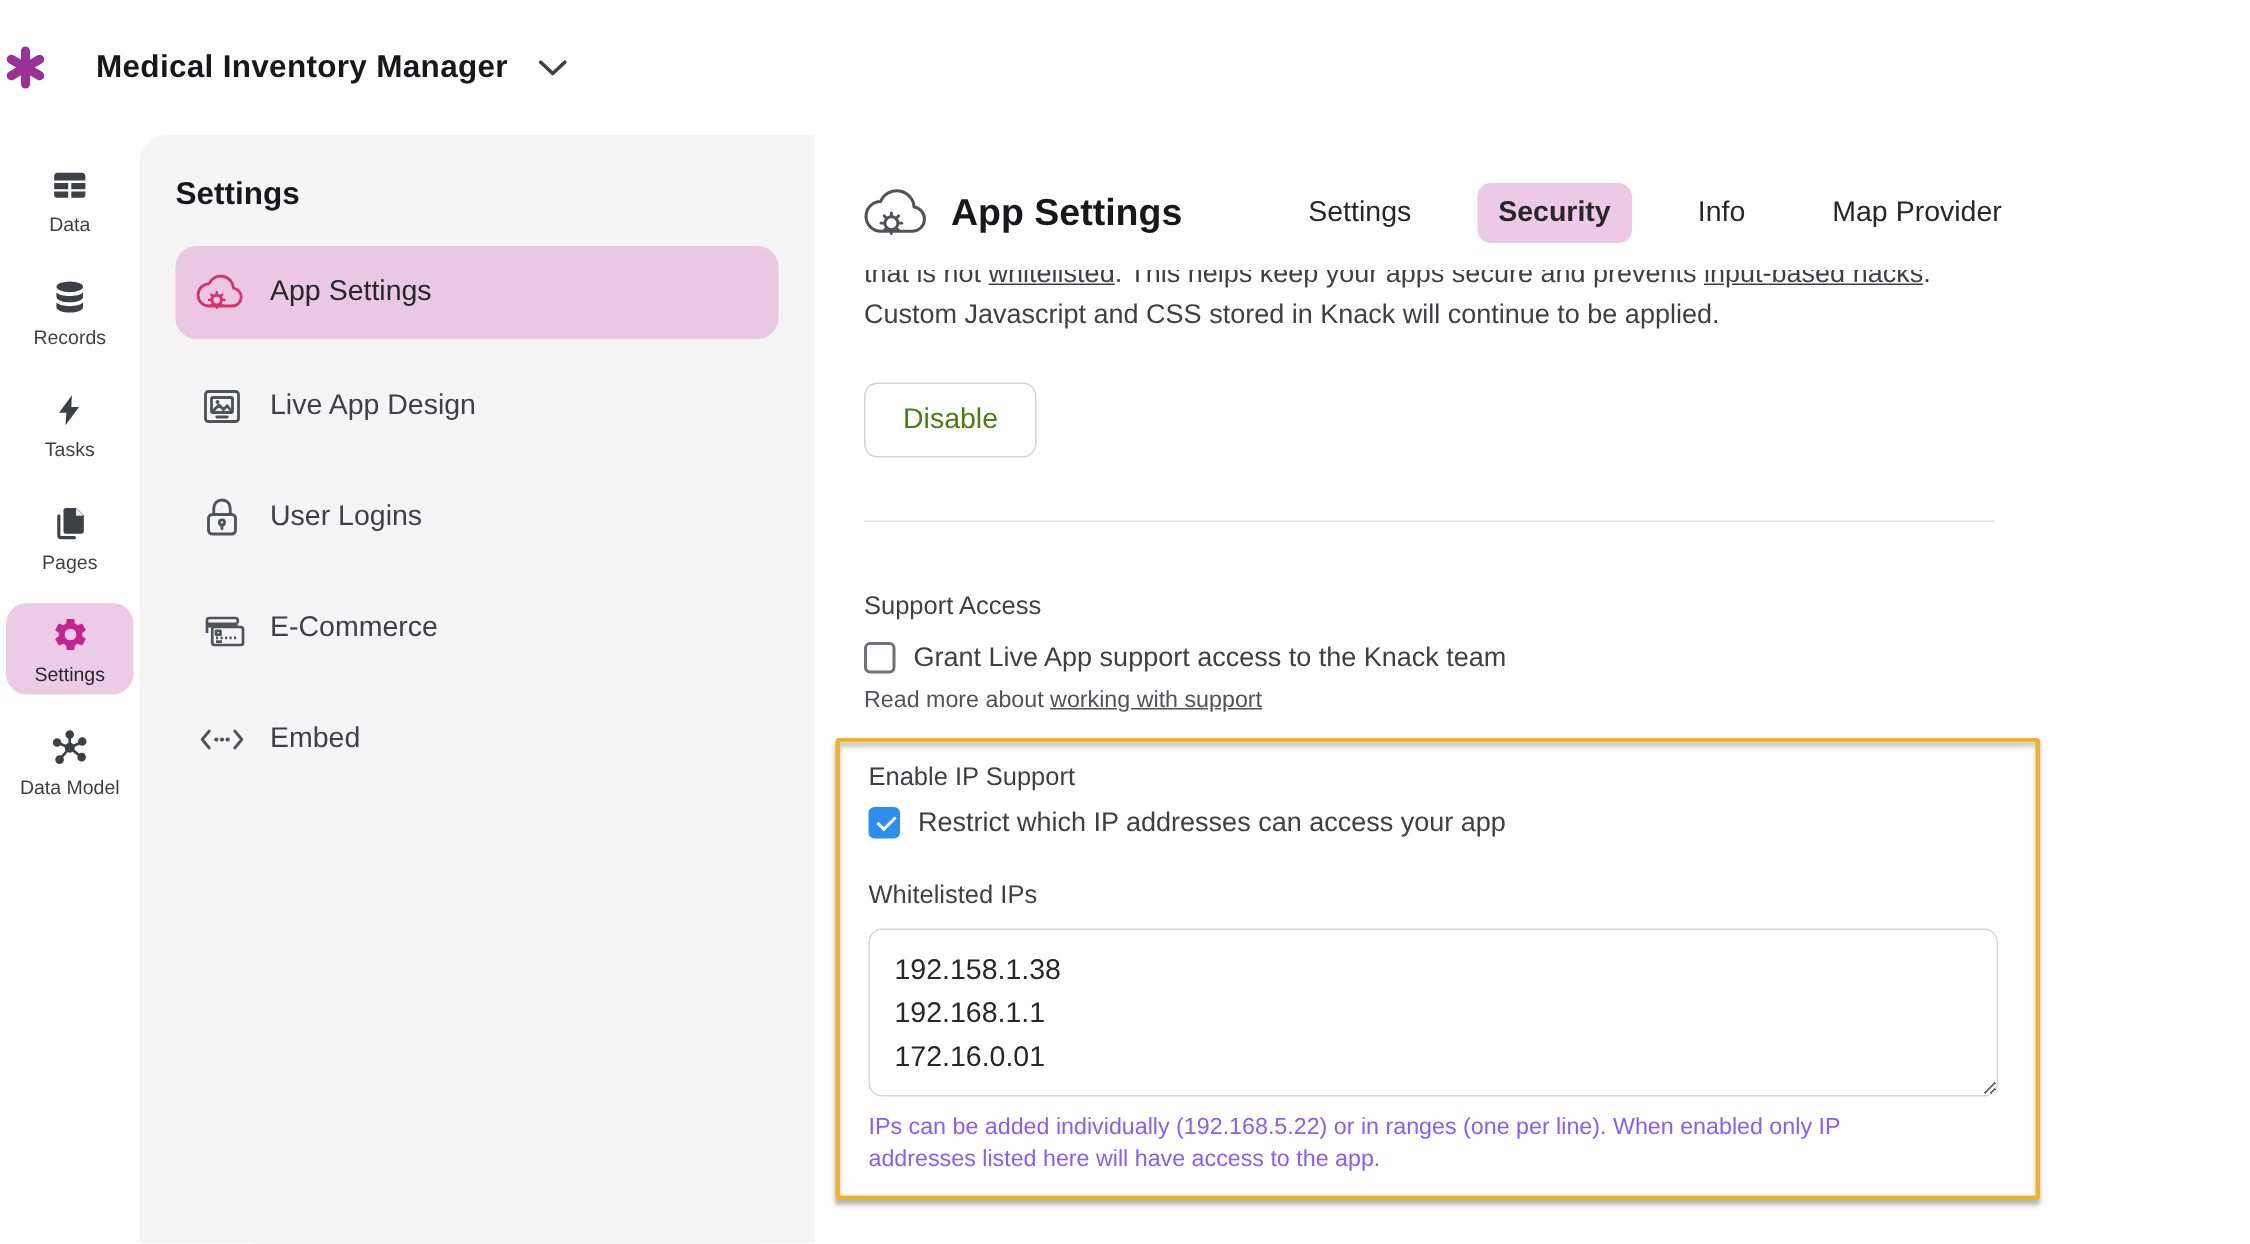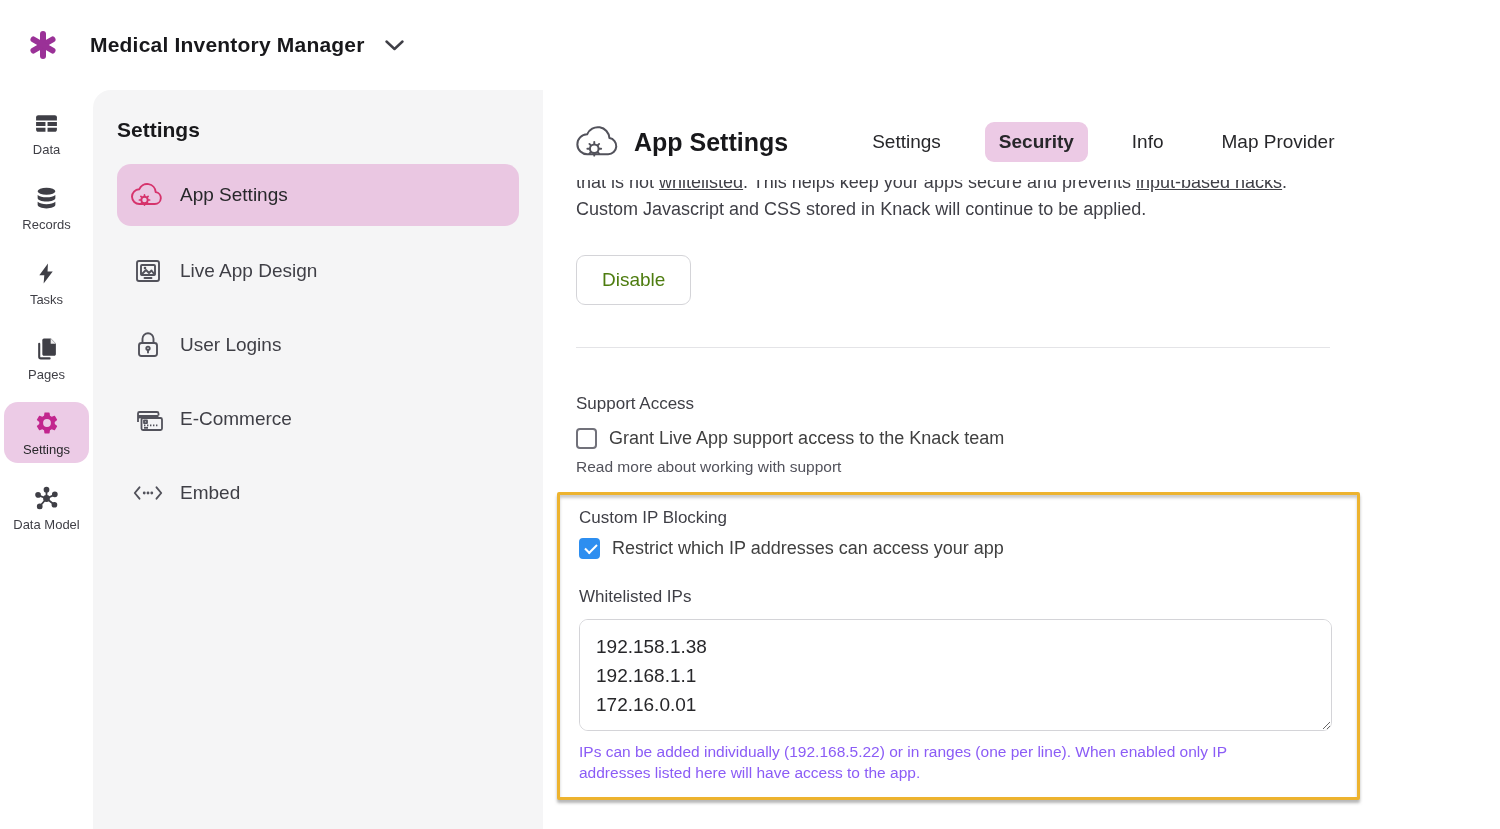--- a/index.html
+++ b/index.html
@@ -1,21 +1,21 @@
 <!DOCTYPE html>
 <html><head>
 <meta charset="utf-8">
 <style>
   * { margin:0; padding:0; box-sizing:border-box; }
   html,body { width:1500px; height:829px; overflow:hidden; background:#fff;
     font-family:"Liberation Sans","DejaVu Sans",sans-serif; color:#3f3f46; }
   .page { position:relative; width:1500px; height:829px; display:flex; flex-direction:column; }
 
   
-  .topbar { height:90px; display:flex; align-items:center; padding-left:26px; background:#fff; flex:0 0 auto; }
+  .topbar { height:90px; display:flex; align-items:center; background:#fff; flex:0 0 auto; }
   .logo { width:34px; height:34px; display:flex; align-items:center; justify-content:center; }
   .app-title { font-size:21px; font-weight:bold; color:#18181b; margin-left:30px; letter-spacing:.2px; }
   .title-chevron { margin-left:20px; display:flex; align-items:center; cursor:pointer; }
 
   
   .body-row { flex:1; display:flex; min-height:0; }
 
   
   .rail { width:93px; flex:0 0 auto; display:flex; flex-direction:column; align-items:stretch; padding-top:12px; background:#fff; }
   .rail-item { display:flex; flex-direction:column; align-items:center; justify-content:center;
@@ -58,21 +58,21 @@
   .section-label { font-size:17px; color:#3f3f46; }
   .support-heading { margin-top:46px; }
   .check-row { display:flex; align-items:center; margin-top:14px; }
   .checkbox { width:21px; height:21px; border:2px solid #71717a; border-radius:4px; background:#fff;
     flex:0 0 auto; position:relative; cursor:pointer; }
   .checkbox.checked { background:#2d8ef0; border-color:#2d8ef0; }
   .checkbox.checked::after { content:""; position:absolute; left:4px; top:4px; width:10px; height:5px;
     border-left:2.5px solid #fff; border-bottom:2.5px solid #fff; transform:rotate(-45deg); }
   .check-label { font-size:18px; color:#404040; margin-left:12px; }
   .read-more { margin-top:9px; font-size:15.5px; color:#52525b; }
-  .read-more .link { cursor:pointer; }
+  .read-more .link { text-decoration:underline; cursor:pointer; }
 
   
   .highlight-box { width:803px; margin-left:-19px; margin-top:16px; border:3px solid #edb32f;
     border-radius:2px; padding:13px 28px 14px 19px; background:#fff;
     box-shadow:0 3px 3px rgba(110,110,110,.5), inset 0 3px 3px rgba(110,110,110,.35); }
   .hb-checkrow { margin-top:10px; }
   .whitelist-label { margin-top:28px; }
   .ip-textarea { display:block; margin-top:12px; width:753px; height:112px; resize:both;
     border:1px solid #d4d4d8; border-radius:9px; padding:12px 16px; font-family:inherit;
     font-size:19px; line-height:29px; color:#27272a; outline:none; }
@@ -303,21 +303,21 @@
       <div class="section-label support-heading">Support Access</div>
 
       <div class="check-row">
         <span class="checkbox"></span>
         <span class="check-label">Grant Live App support access to the Knack team</span>
       </div>
 
       <div class="read-more"><span>Read more about </span><span class="link">working with support</span></div>
 
       <div class="highlight-box">
-        <div class="section-label">Custom IP Blocking</div>
+        <div class="section-label">Enable IP Support</div>
 
         <div class="check-row hb-checkrow">
           <span class="checkbox checked"></span>
           <span class="check-label">Restrict which IP addresses can access your app</span>
         </div>
 
         <div class="section-label whitelist-label">Whitelisted IPs</div>
 
         <textarea class="ip-textarea" spellcheck="false" style="">192.158.1.38
 192.168.1.1

